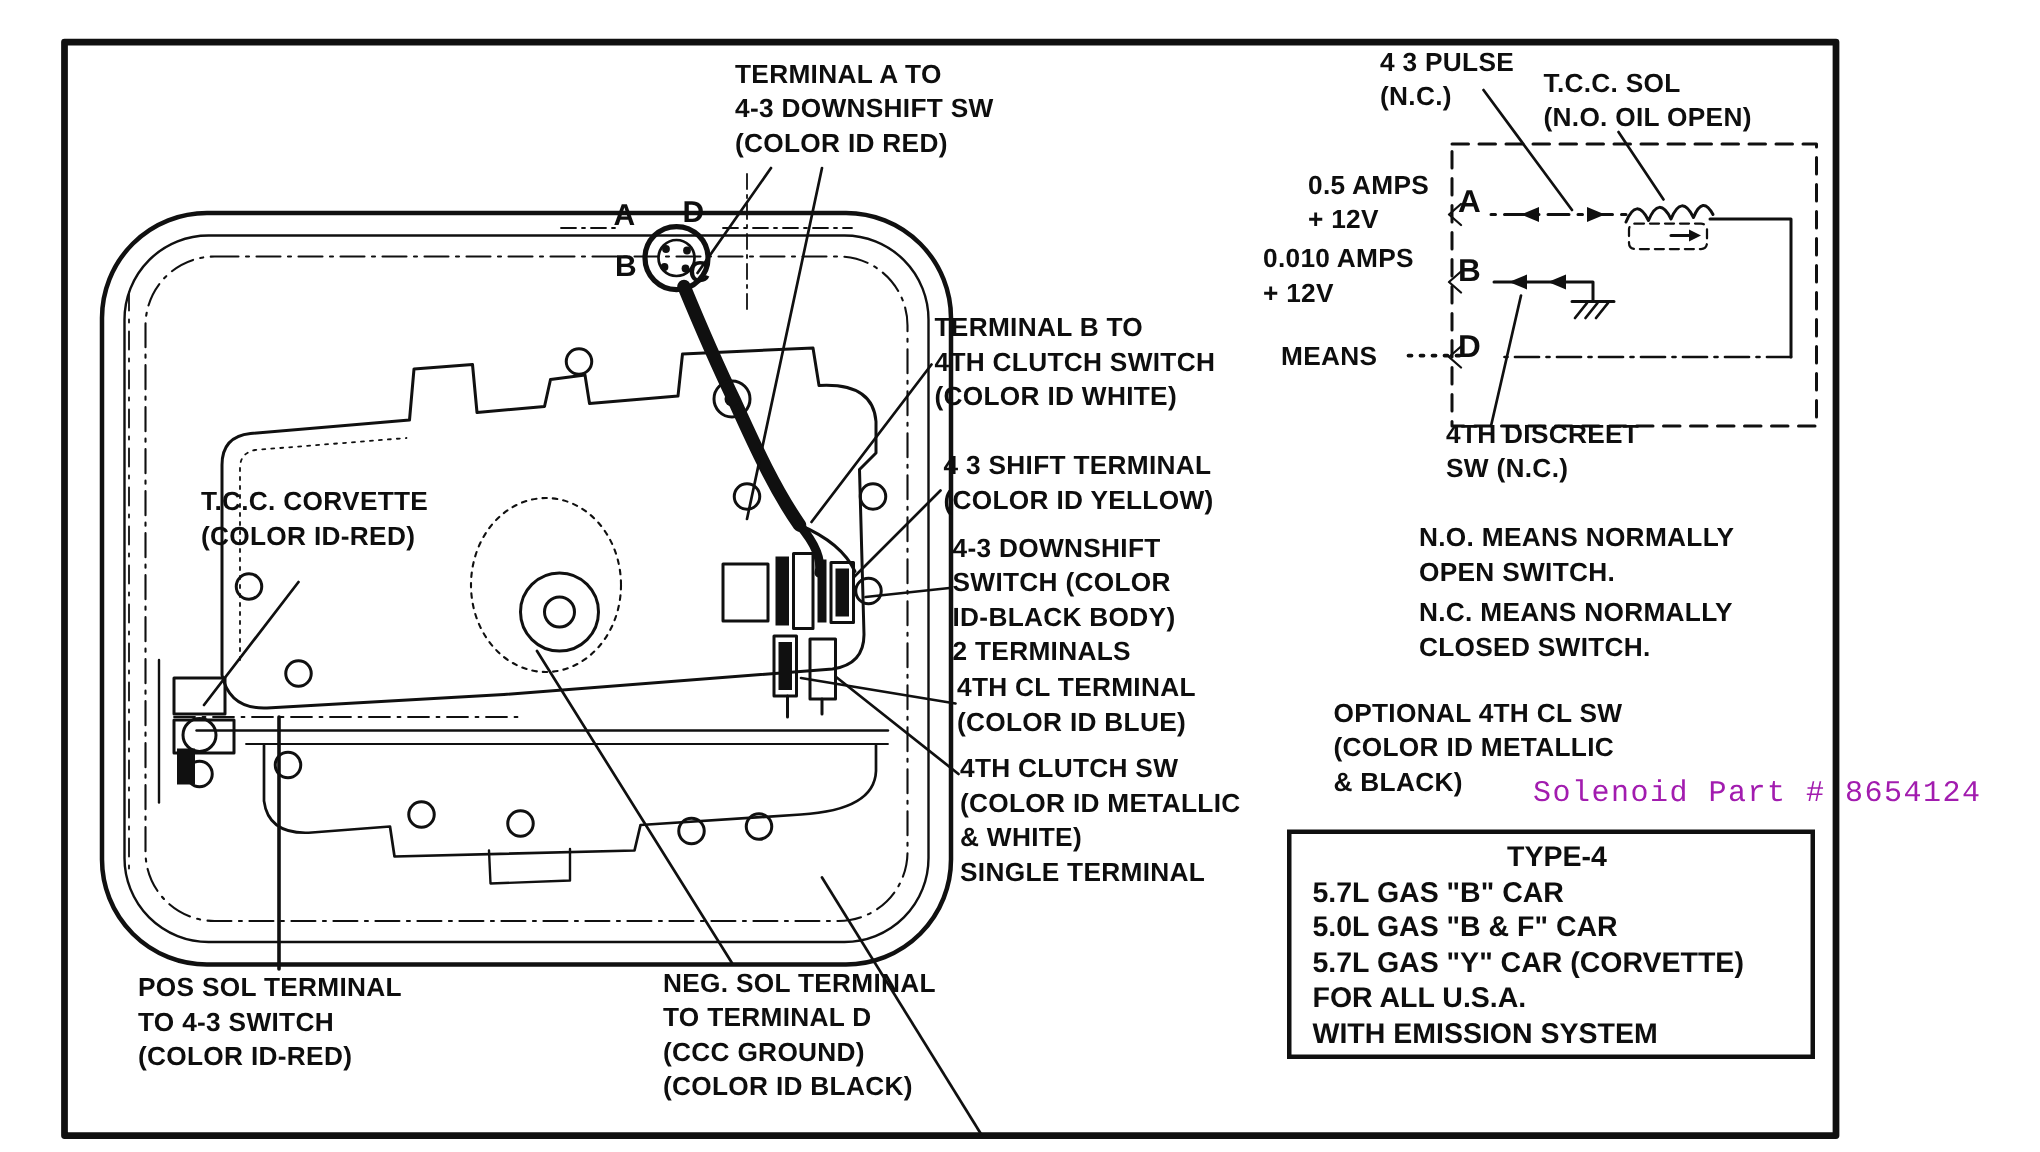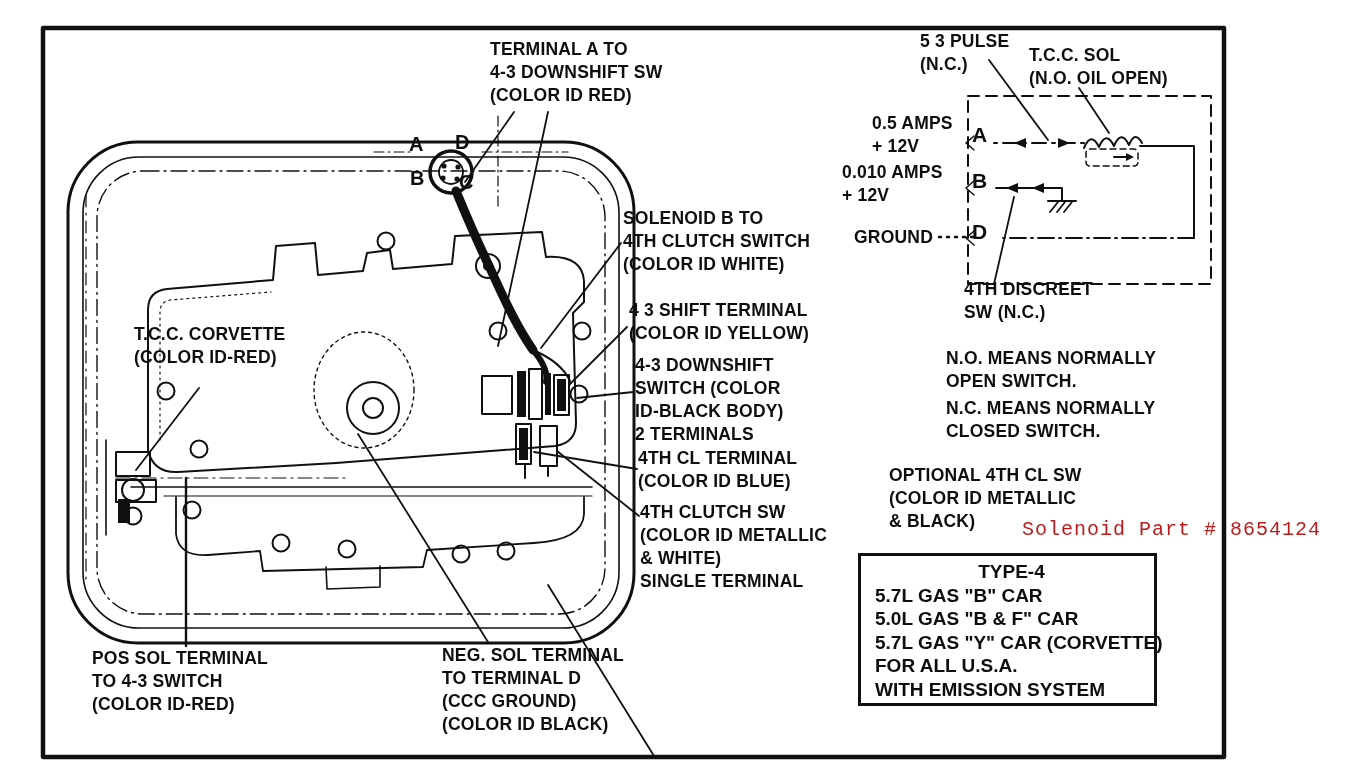--- a/index.html
+++ b/index.html
@@ -4,22 +4,22 @@
 <style>
   html,body{margin:0;padding:0;background:#fff;}
   #page{position:relative;width:1360px;height:768px;background:#fff;overflow:hidden;
         font-family:"Liberation Sans",sans-serif;color:#0e0e0e;margin-left:36px;}
   svg{position:absolute;left:0;top:0;}
   .lbl{position:absolute;font:700 17.5px/1.32 "Liberation Sans",sans-serif;
        color:#0e0e0e;white-space:pre-line;letter-spacing:.2px;}
   .letter{position:absolute;font:700 21px/1 "Liberation Sans",sans-serif;color:#0e0e0e;}
   .cletter{position:absolute;font:700 20px/1 "Liberation Sans",sans-serif;color:#0e0e0e;}
   .mono{position:absolute;font:400 20px/1 "Liberation Mono","DejaVu Sans Mono",monospace;
-        letter-spacing:1px;color:#b91c1c;white-space:pre;text-align:center;}
-  #type4{position:absolute;left:822px;top:553px;width:299px;height:153px;
+        letter-spacing:1px;color:#a21caf;white-space:pre;text-align:center;}
+  #type4{position:absolute;left:822px;top:553px;width:352px;height:153px;
          border:3px solid #101010;box-sizing:border-box;padding:4px 6px 0 14px;}
   #type4 .t4line{font:700 19px/23.5px "Liberation Sans",sans-serif;white-space:pre;}
   #type4 .t4title{text-align:center;}
 </style>
 </head>
 <body>
 
 <div id="page">
 
   <svg width="1360" height="768" viewBox="0 0 1360 768">
@@ -141,21 +141,21 @@
         <path d="M903,237 H937" stroke-width="2.5" stroke-dasharray="2 6"></path>
 
         <path d="M953,60 L1012,140 M1043,88 L1073,133 M978,197 L958,284" stroke-width="1.8"></path>
       </g>
     </g>
   </svg>
 
   <div class="lbl" style="left:454px;top:38px">TERMINAL A TO
 4-3 DOWNSHIFT SW
 (COLOR ID RED)</div>
-  <div class="lbl" style="left:587px;top:207px">SOLENOID B TO
+  <div class="lbl" style="left:587px;top:207px">TERMINAL B TO
 4TH CLUTCH SWITCH
 (COLOR ID WHITE)</div>
   <div class="lbl" style="left:593px;top:299px">4 3 SHIFT TERMINAL
 (COLOR ID YELLOW)</div>
   <div class="lbl" style="left:599px;top:354px">4-3 DOWNSHIFT
 SWITCH (COLOR
 ID-BLACK BODY)
 2 TERMINALS</div>
   <div class="lbl" style="left:602px;top:447px">4TH CL TERMINAL
 (COLOR ID BLUE)</div>
@@ -171,29 +171,29 @@
   <div class="lbl" style="left:406px;top:644px">NEG. SOL TERMINAL
 TO TERMINAL D
 (CCC GROUND)
 (COLOR ID BLACK)</div>
 
   <span class="cletter" style="left:373px;top:134px">A</span>
   <span class="cletter" style="left:419px;top:132px">D</span>
   <span class="cletter" style="left:374px;top:168px">B</span>
   <span class="cletter" style="left:423px;top:172px">C</span>
 
-  <div class="lbl" style="left:884px;top:30px">5 3 PULSE
+  <div class="lbl" style="left:884px;top:30px">4 3 PULSE
 (N.C.)</div>
   <div class="lbl" style="left:993px;top:44px">T.C.C. SOL
 (N.O. OIL OPEN)</div>
   <div class="lbl" style="left:836px;top:112px">0.5 AMPS
 + 12V</div>
   <div class="lbl" style="left:806px;top:161px">0.010 AMPS
 + 12V</div>
-  <div class="lbl" style="left:818px;top:226px">GROUND</div>
+  <div class="lbl" style="left:818px;top:226px">MEANS</div>
   <span class="letter" style="left:936px;top:124px">A</span>
   <span class="letter" style="left:936px;top:170px">B</span>
   <span class="letter" style="left:936px;top:221px">D</span>
   <div class="lbl" style="left:928px;top:278px">4TH DISCREET
 SW (N.C.)</div>
 
   <div class="lbl" style="left:910px;top:397px">N.C. MEANS NORMALLY
 CLOSED SWITCH.</div>
   <div class="lbl" style="left:910px;top:347px">N.O. MEANS NORMALLY
 OPEN SWITCH.</div>

